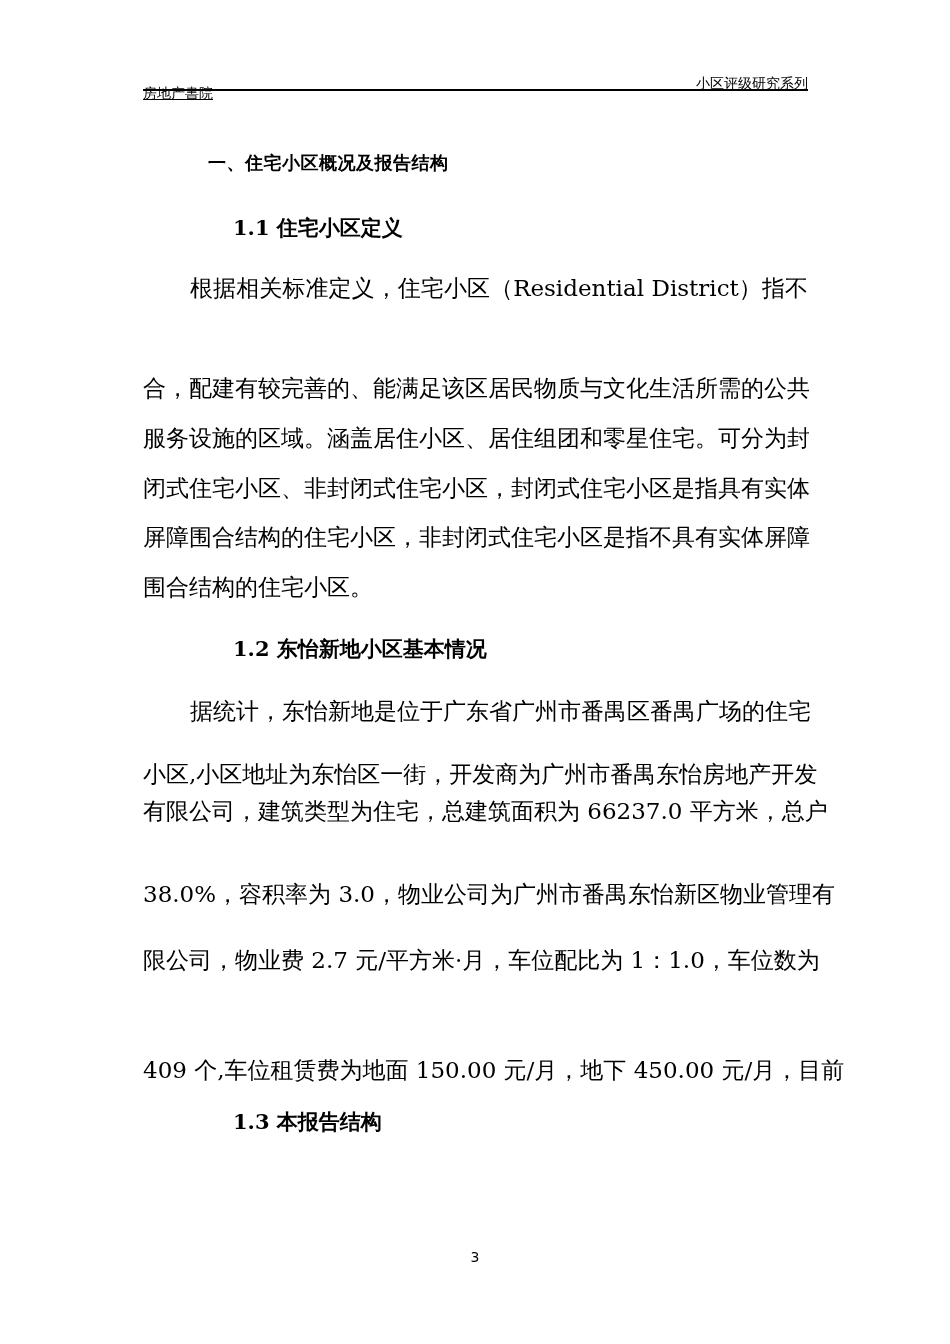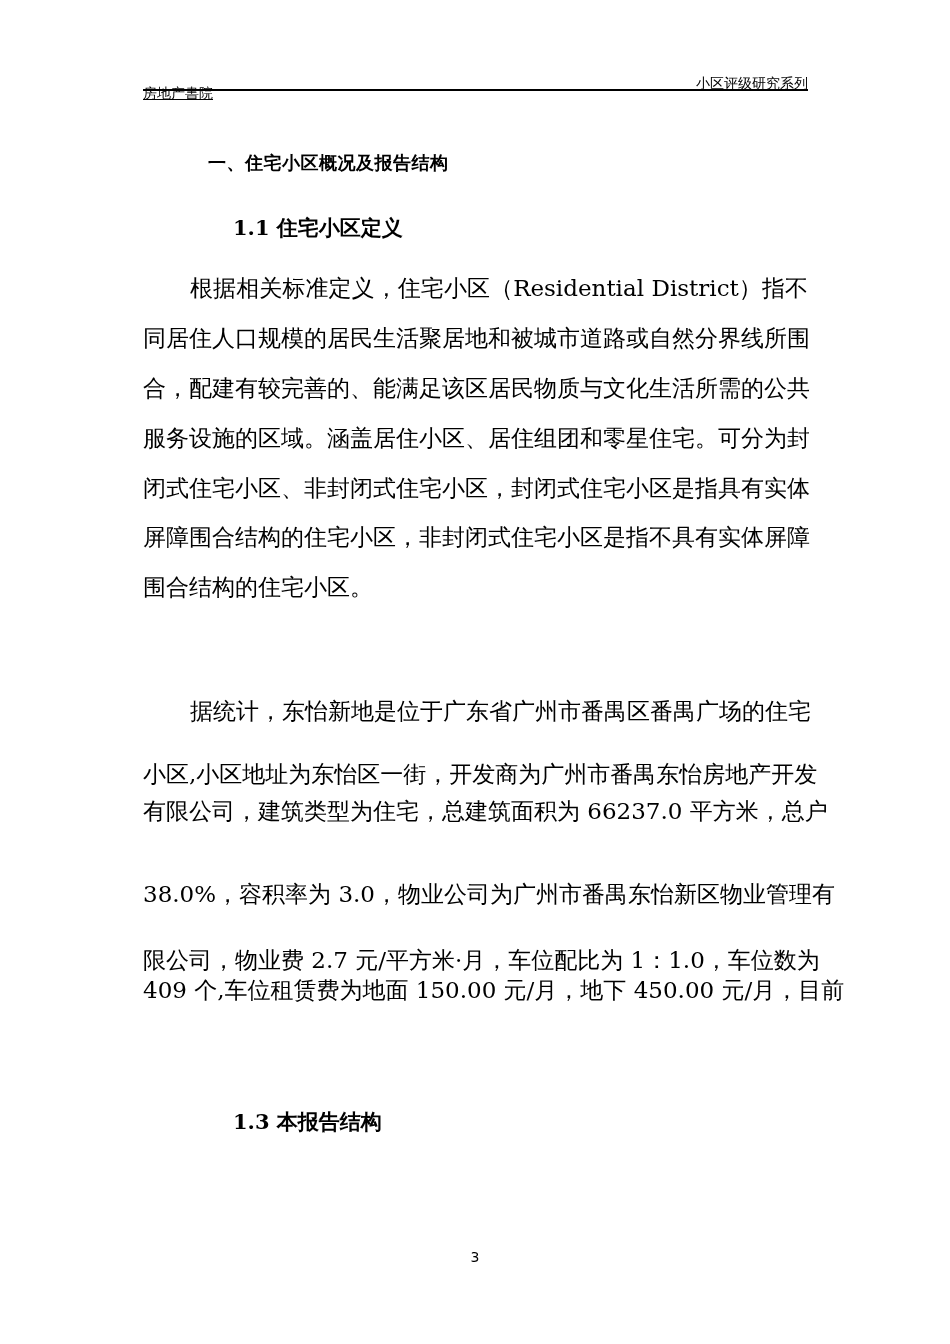--- a/index.html
+++ b/index.html
@@ -91,30 +91,30 @@
   <div class="header">
     <span class="header-left">房地产書院</span>
     <span class="header-right">小区评级研究系列</span>
   </div>
   <div class="header-rule"></div>
 
   <div class="h1">一、住宅小区概况及报告结构</div>
 
   <div class="h2" style="top:210px;">1.1 住宅小区定义</div>
   <div class="line first" style="top:272px;">根据相关标准定义，住宅小区（Residential District）指不</div>
-  <div class="line" style="top:322px;">同居住人口规模的居民生活聚居地和被城市道路或自然分界线所围</div>
   <div class="line" style="top:372px;">合，配建有较完善的、能满足该区居民物质与文化生活所需的公共</div>
   <div class="line" style="top:422px;">服务设施的区域。涵盖居住小区、居住组团和零星住宅。可分为封</div>
   <div class="line" style="top:472px;">闭式住宅小区、非封闭式住宅小区，封闭式住宅小区是指具有实体</div>
   <div class="line" style="top:521px;">屏障围合结构的住宅小区，非封闭式住宅小区是指不具有实体屏障</div>
   <div class="line last" style="top:571px;">围合结构的住宅小区。</div>
 
+  <div class="h2" style="top:631px;">1.2 东怡新地小区基本情况</div>
   <div class="line first" style="top:695px;">据统计，东怡新地是位于广东省广州市番禺区番禺广场的住宅</div>
   <div class="line" style="top:745px;margin-top:13px;">小区,小区地址为东怡区一街，开发商为广州市番禺东怡房地产开发</div>
   <div class="line" style="top:795px;">有限公司，建筑类型为住宅，总建筑面积为 66237.0 平方米，总户</div>
   <div class="line" style="top:878px;">38.0%，容积率为 3.0，物业公司为广州市番禺东怡新区物业管理有</div>
   <div class="line" style="top:944px;">限公司，物业费 2.7 元/平方米·月，车位配比为 1：1.0，车位数为</div>
-  <div class="line" style="top:974px;">409 个,车位租赁费为地面 150.00 元/月，地下 450.00 元/月，目前</div>
+  <div class="line" style="top:1054px;">409 个,车位租赁费为地面 150.00 元/月，地下 450.00 元/月，目前</div>
 
   <div class="h2" style="top:1104px;">1.3 本报告结构</div>
 
   <div class="page-number">3</div>
 </div>
 
 </body></html>

